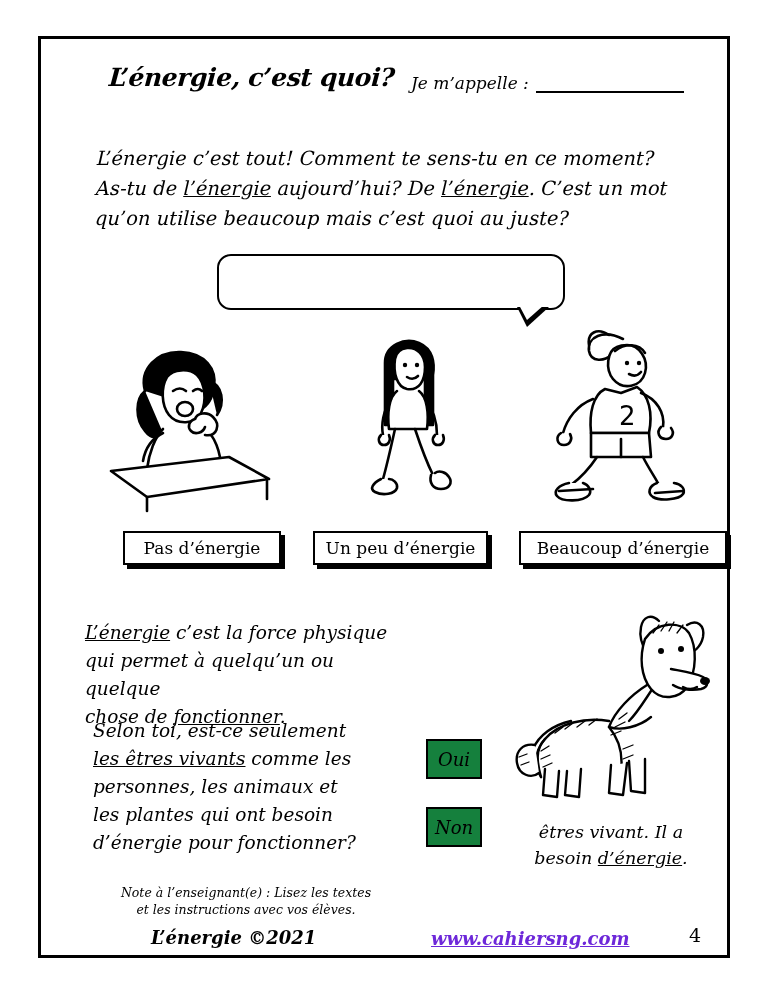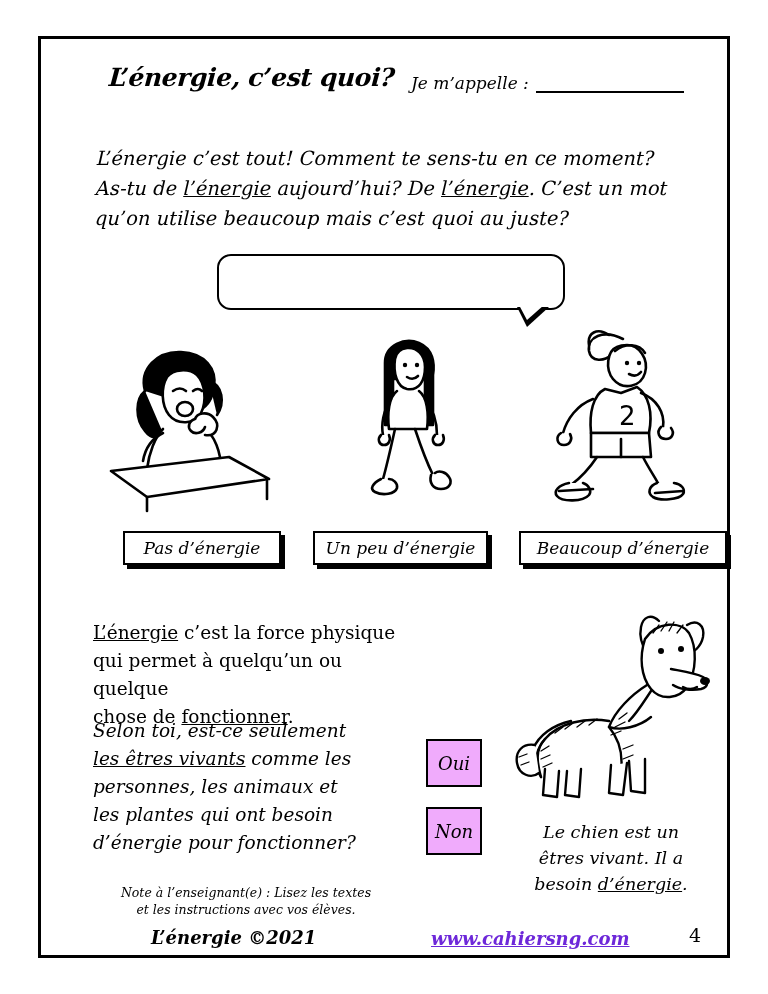--- a/index.html
+++ b/index.html
@@ -132,65 +132,65 @@
 
   
   .cap {
     position: absolute;
     border: 2.5px solid #000;
     box-sizing: border-box;
     display: flex;
     align-items: center;
     justify-content: center;
     font-family: "DejaVu Serif", serif;
-    font-style: italic;
     font-size: 17px;
     background: #fff;
     height: 34px;
   }
   .cap-shadow {
     position: absolute;
     background: #000;
     height: 34px;
   }
 
   
   .def {
     position: absolute;
-    left: 52px;
+    left: 44px;
     top: 580px;
     width: 330px;
     font-family: "DejaVu Serif", serif;
     font-size: 18.5px;
     line-height: 28px;
+    font-style: italic;
   }
   .question {
     position: absolute;
     left: 52px;
     top: 678px;
     width: 320px;
     font-family: "DejaVu Serif", serif;
     font-size: 18.5px;
     line-height: 28px;
     font-style: italic;
   }
 
   .ansbox {
     position: absolute;
     width: 56px;
-    height: 48px;
+    height: 40px;
     border: 2.5px solid #000;
     box-sizing: border-box;
     display: flex;
     align-items: center;
     justify-content: center;
     font-family: "DejaVu Serif", serif;
     font-style: italic;
     font-size: 18px;
-    background: #f0abfc;
+    background: #15803d;
   }
 
   .dogcap {
     position: absolute;
     left: 470px;
     top: 780px;
     width: 200px;
     text-align: center;
     font-family: "DejaVu Serif", serif;
     font-style: italic;
@@ -430,21 +430,20 @@
             <path d="M112 150 l10 -4"></path>
               <path d="M112 160 l10 -4"></path>
             <path d="M8 158 l8 -3"></path>
               <path d="M10 166 l8 -3"></path>
           </g>
         </g>
       </svg>
     </div>
 
     <div class="dogcap">
-      <div>Le chien est un</div>
       <div>êtres vivant. Il a</div>
       <div><span>besoin </span><span class="u">d’énergie</span><span>.</span></div>
     </div>
 
     <div class="note">
       <div>Note à l’enseignant(e) : Lisez les textes</div>
       <div>et les instructions avec vos élèves.</div>
     </div>
 
     <div class="footer-title">L’énergie ©2021</div>

